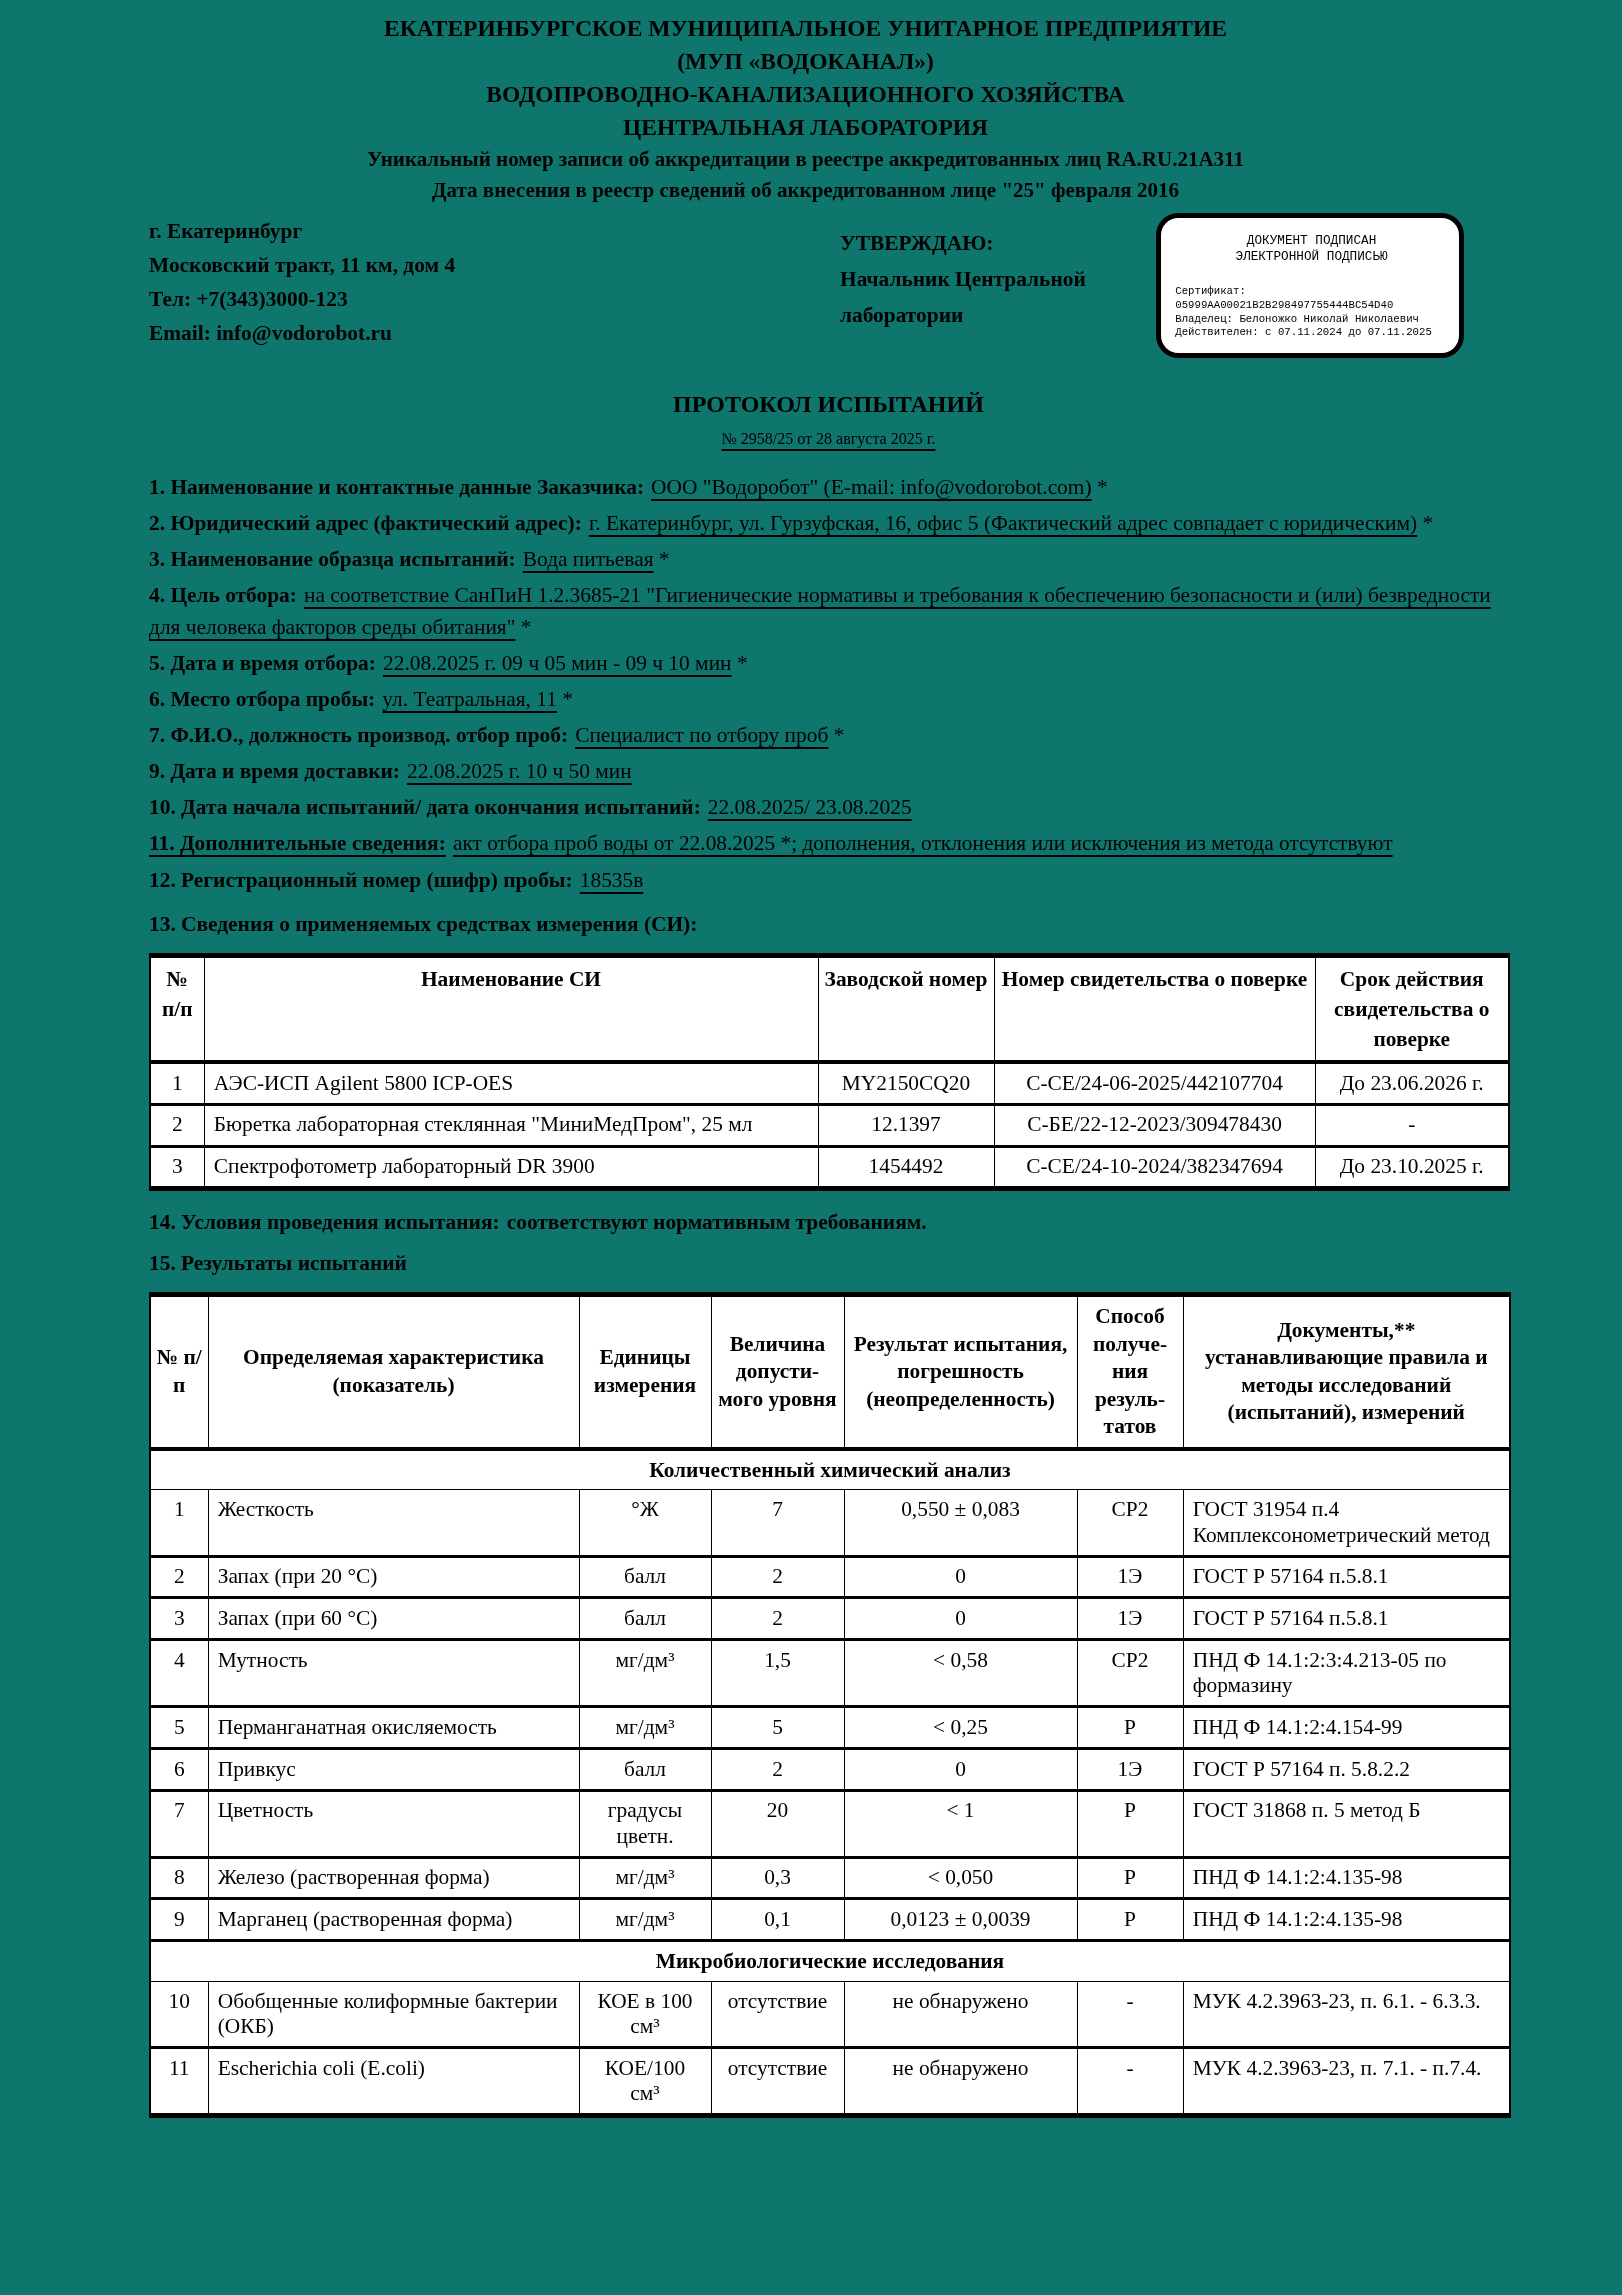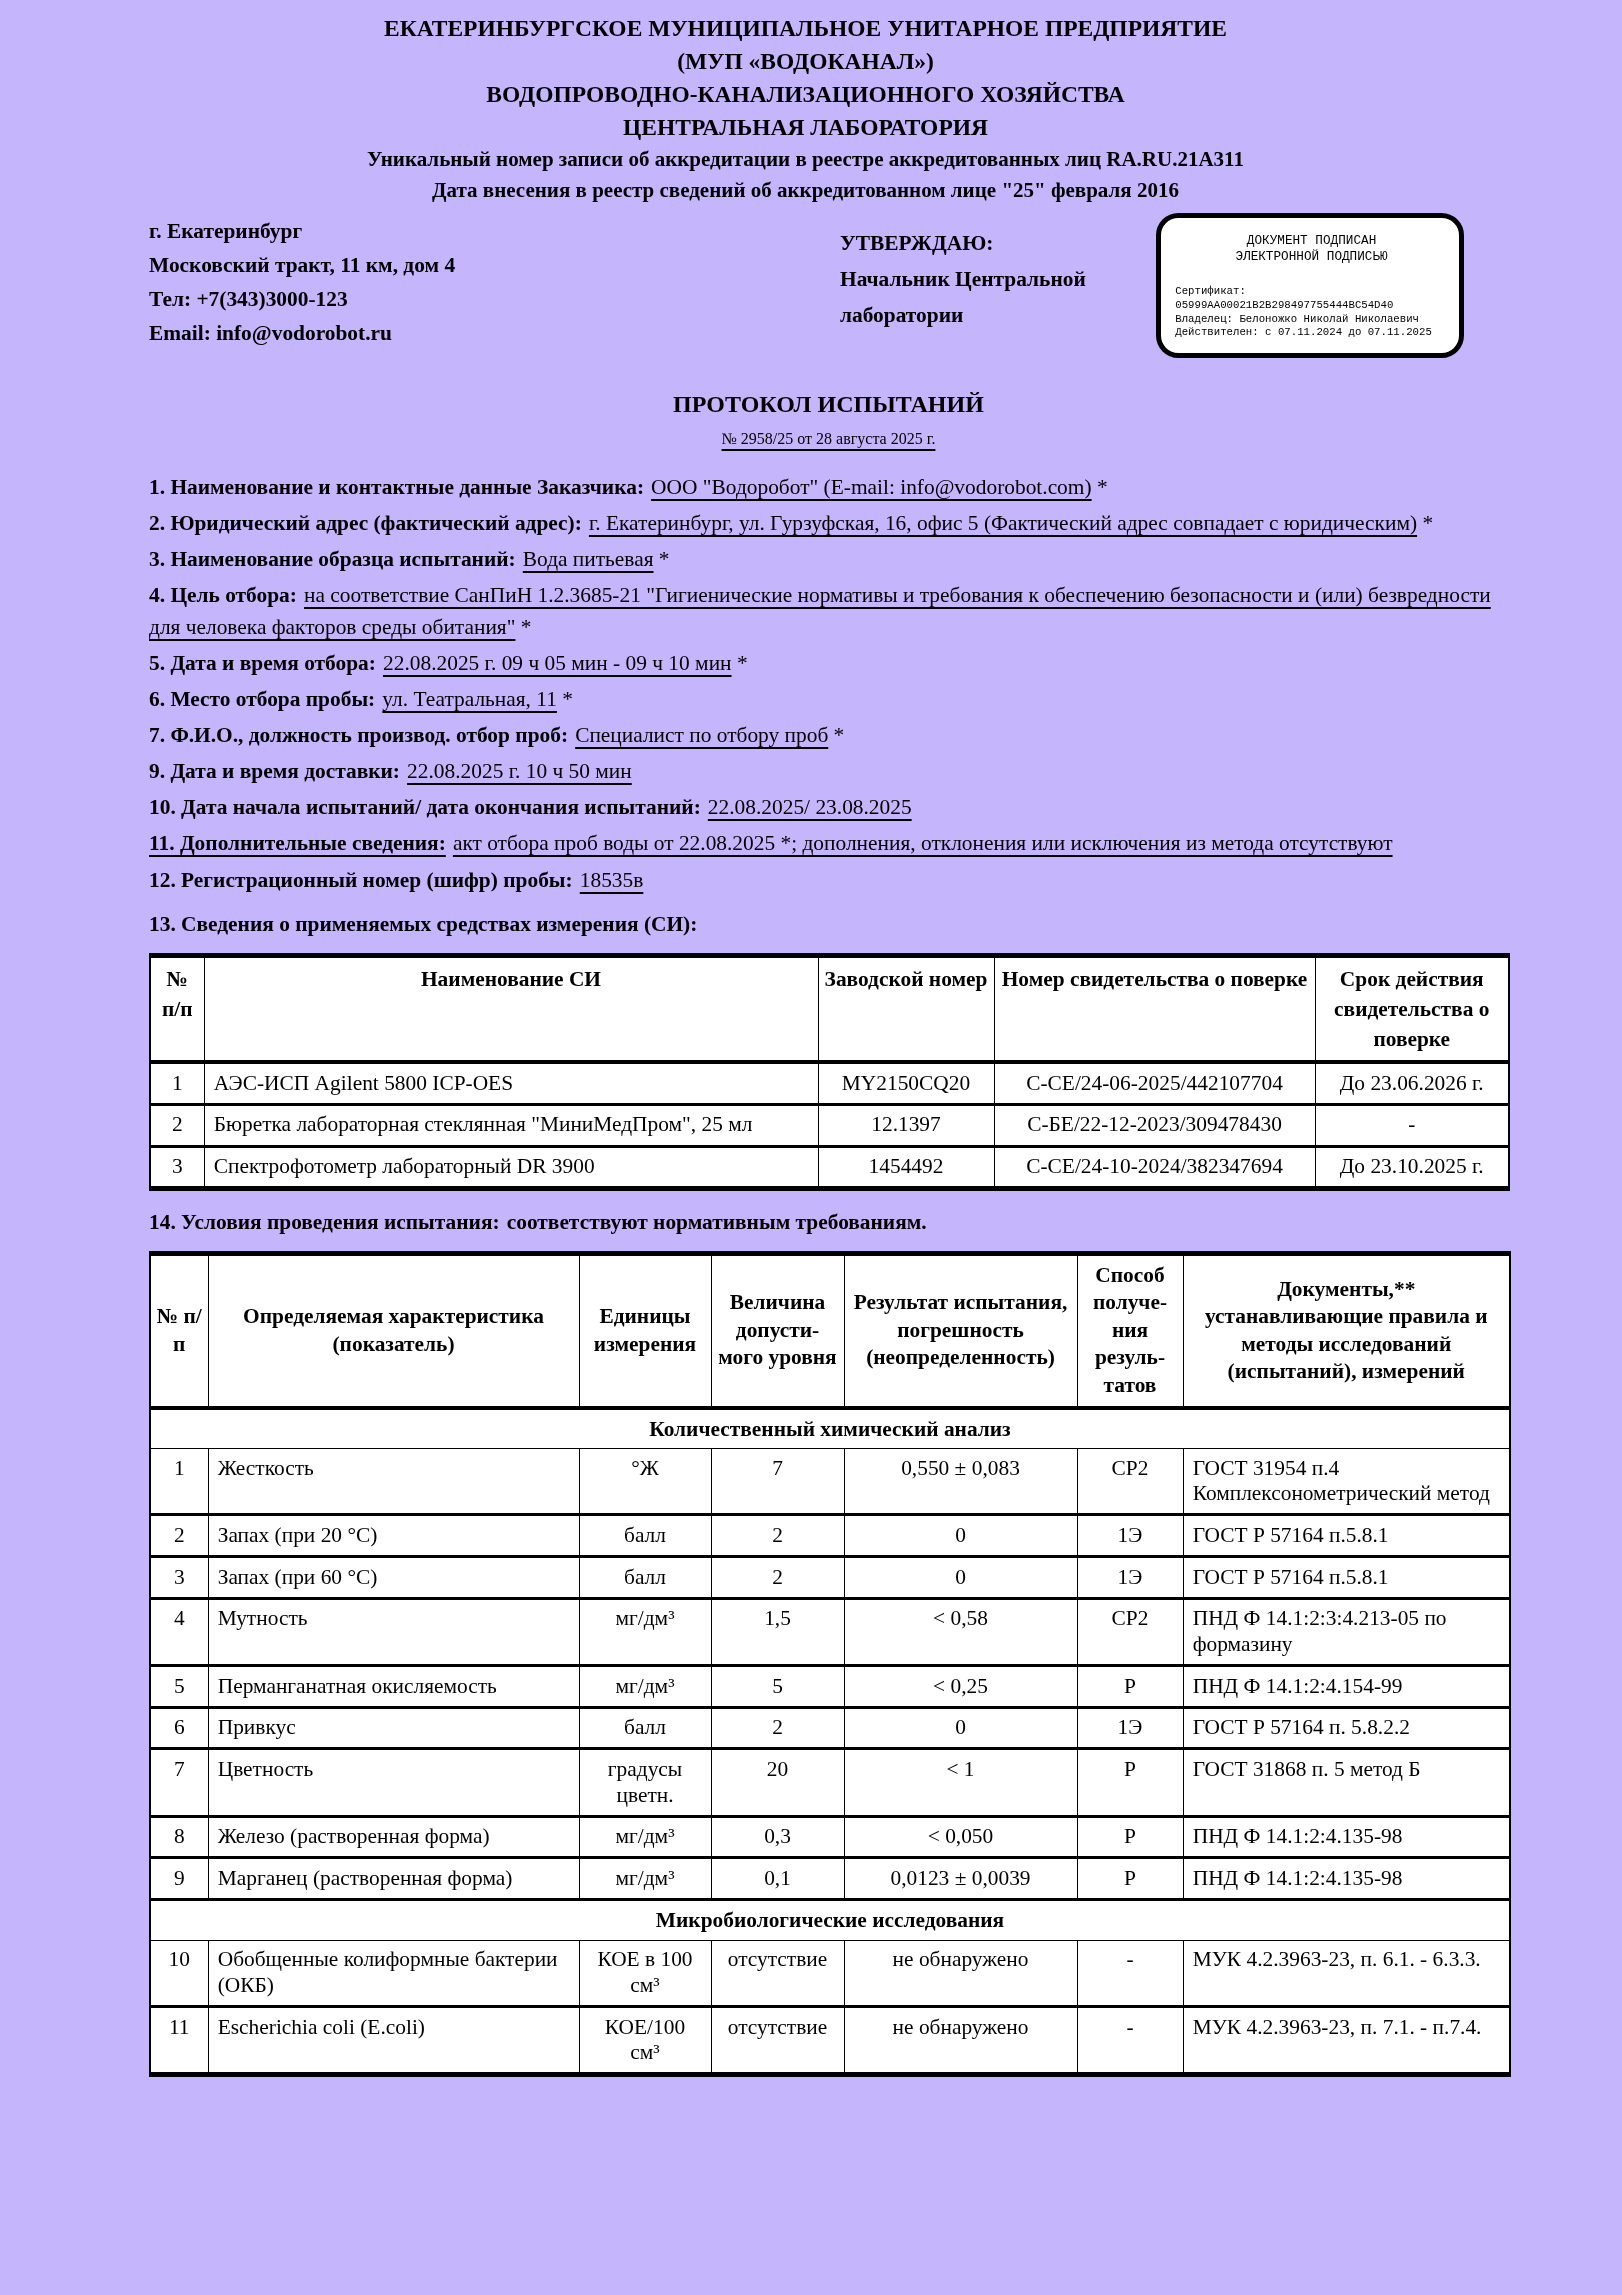--- a/index.html
+++ b/index.html
@@ -1,20 +1,20 @@
 <!DOCTYPE html>
 <html style="font-size:8.2px"><head>
 <meta charset="utf-8">
 <style>
   * { margin:0; padding:0; box-sizing:border-box; }
   html,body { background:#ffffff; }
   .page {
     position:relative;
     width:1623px; height:2295px;
-    background:#c4b5fd; color:#000;
+    background:#0f766e; color:#000;
     font-family:"Liberation Serif","DejaVu Serif",serif;
     overflow:hidden;
   }
   
   .org-header { width:1509px; margin-left:51px; padding-top:12.2px; text-align:center; }
   .org-line { font-weight:bold; font-size:23.5px; line-height:33px; }
   .accr-line { font-weight:bold; font-size:21px; line-height:31px; }
 
   
   .head-row { position:relative; height:159px; margin-top:7.1px; }
@@ -163,20 +163,21 @@
         <td class="c">3</td>
         <td>Спектрофотометр лабораторный DR 3900</td>
         <td class="c">1454492</td>
         <td class="c">С-СЕ/24-10-2024/382347694</td>
         <td class="c">До 23.10.2025 г.</td>
       </tr>
     </tbody>
   </table>
 
   <div class="plain-line"><span class="lbl">14. Условия проведения испытания:</span><span>соответствуют нормативным требованиям.</span></div>
+  <div class="plain-line" style="margin-top:9.2px;">15. Результаты испытаний</div>
 
   <table class="tbl" id="results-table">
     <colgroup>
       <col style="width:58px">
         <col style="width:371px">
         <col style="width:132px">
         <col style="width:133px">
         <col style="width:233px">
         <col style="width:106px">
         <col style="width:327px">

